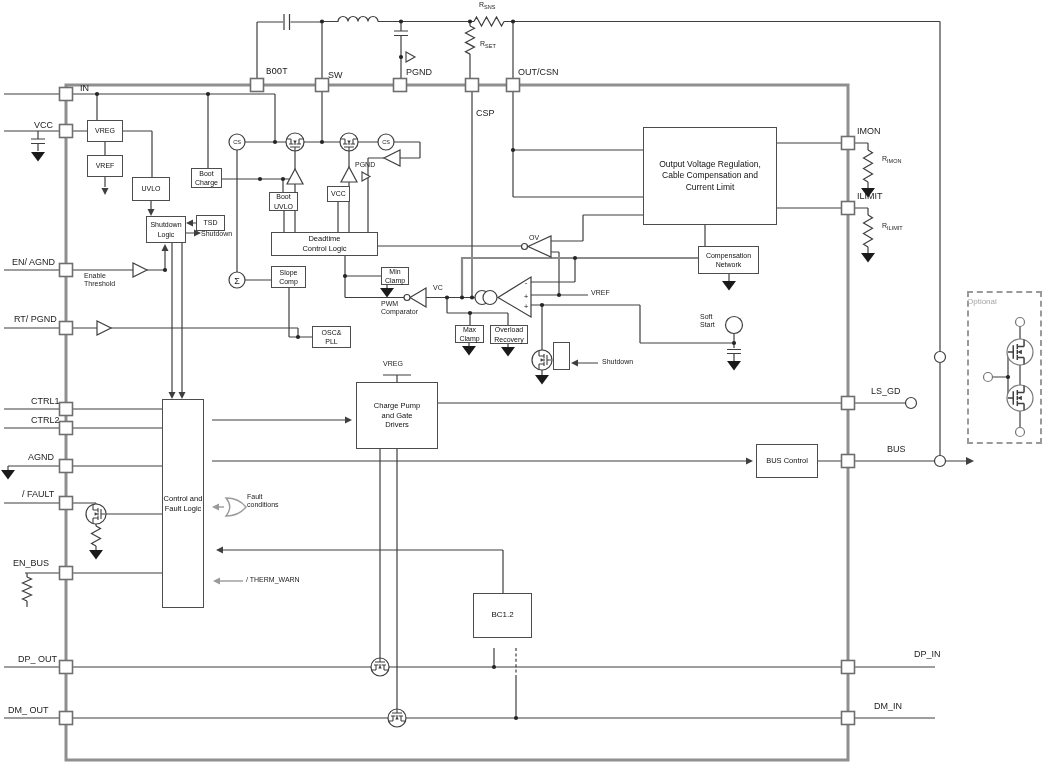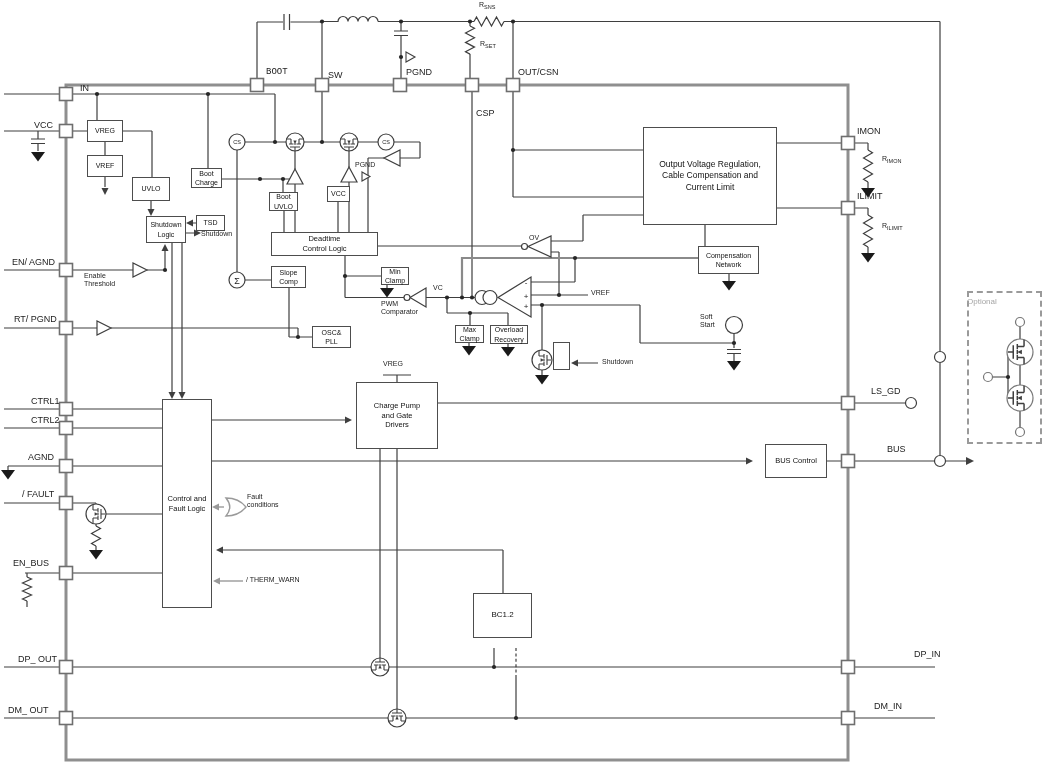--- a/index.html
+++ b/index.html
@@ -277,24 +277,24 @@
 <div class="blk thin xs" style="left:490px;top:325px;width:38px;height:19px;">Overload
 Recovery</div>
 <div class="blk" style="left:698px;top:246px;width:61px;height:28px;">Compensation
 Network</div>
 <div class="blk" style="left:356px;top:382px;width:82px;height:67px;font-size:7.5px;">Charge Pump
 and Gate
 Drivers</div>
 <div class="blk" style="left:643px;top:127px;width:134px;height:98px;font-size:8.5px;">Output Voltage Regulation,
 Cable Compensation and
 Current Limit</div>
-<div class="blk" style="left:162px;top:399px;width:50px;height:209px;font-size:7.5px;">Control and
+<div class="blk" style="left:162px;top:399px;width:42px;height:209px;font-size:7.5px;">Control and
 Fault Logic</div>
 <div class="blk" style="left:473px;top:593px;width:59px;height:45px;font-size:8px;">BC1.2</div>
-<div class="blk" style="left:756px;top:444px;width:62px;height:34px;font-size:7.5px;margin-left:9px;">BUS Control</div>
+<div class="blk" style="left:756px;top:444px;width:62px;height:34px;font-size:7.5px;">BUS Control</div>
 <div class="blk" style="left:553px;top:342px;width:17px;height:28px;"></div>
 <div class="opt" style="left:967px;top:291px;width:75px;height:153px;"></div>
 
 <div class="lbl" style="left:52px;top:83px;padding-left:28px;">IN</div>
 <div class="lbl" style="left:34px;top:120px;">VCC</div>
 <div class="lbl" style="left:12px;top:257px;">EN/ AGND</div>
 <div class="lbl" style="left:14px;top:314px;">RT/ PGND</div>
 <div class="lbl" style="left:31px;top:396px;">CTRL1</div>
 <div class="lbl" style="left:31px;top:415px;">CTRL2</div>
 <div class="lbl" style="left:28px;top:452px;">AGND</div>

